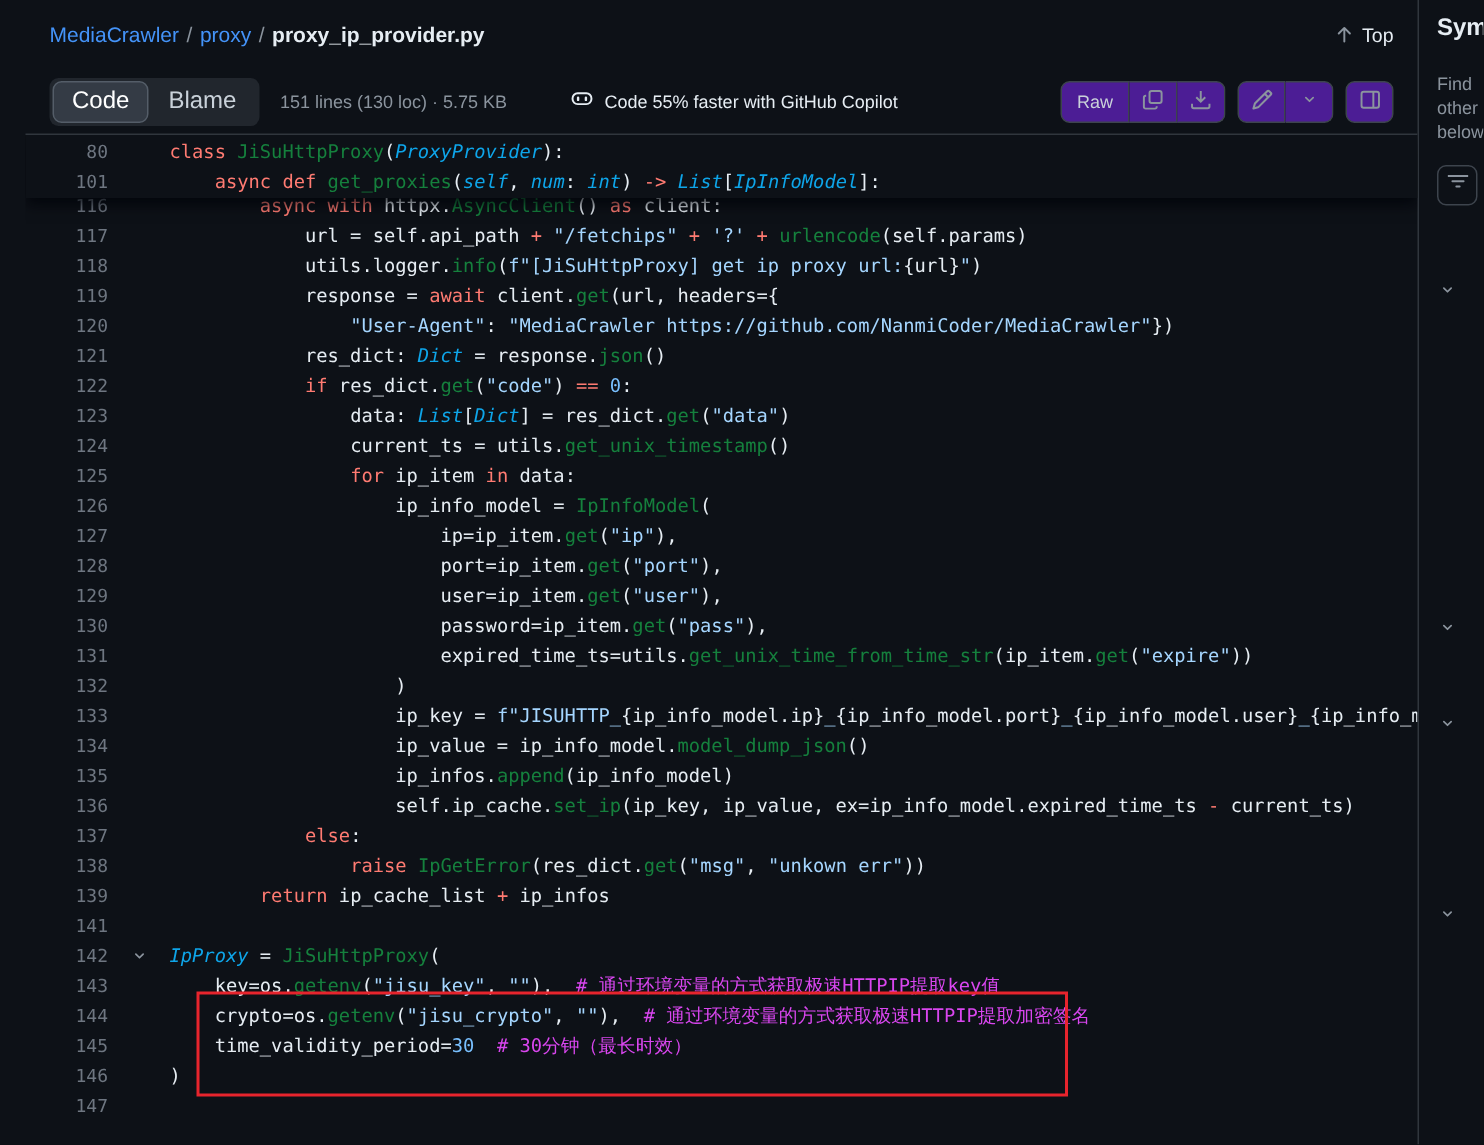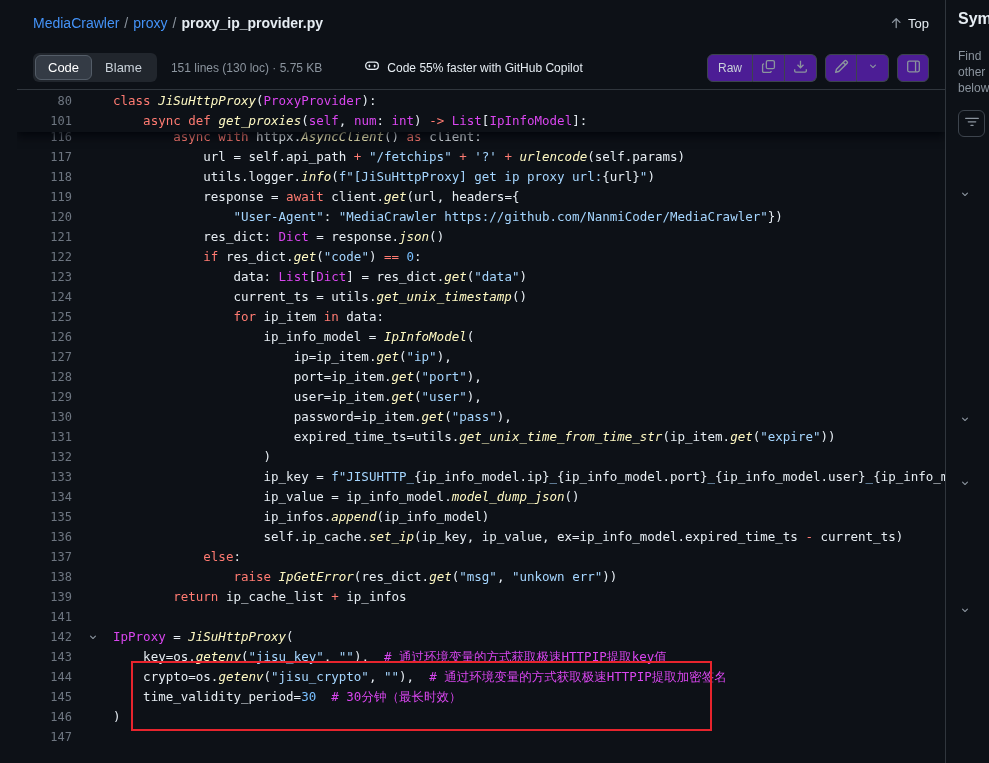--- a/index.html
+++ b/index.html
@@ -16,21 +16,21 @@
   .breadcrumb { font-size:14px; display:flex; align-items:center; gap:5px; white-space:nowrap; }
   .crumb-link { color:#4493f8; text-decoration:none; cursor:pointer; }
   .crumb-sep { color:#8b949e; }
   .crumb-file { color:#e6edf3; font-weight:bold; }
   .top-btn { display:flex; align-items:center; gap:5px; color:#e6edf3; font-size:13px; cursor:pointer; }
   .top-btn svg { display:block; }
 
   
   .toolbar { height:44px; display:flex; align-items:center; padding:0 16px 0 16px; border-bottom:1px solid #30363d; }
   .seg { display:flex; background:#21262d; border-radius:6px; padding:2px; }
-  .seg-btn { font-size:13px; padding:4px 12px; border-radius:6px; color:#c9d1d9; cursor:pointer; border:1px solid transparent; }
+  .seg-btn { font-size:16px; padding:4px 12px; border-radius:6px; color:#c9d1d9; cursor:pointer; border:1px solid transparent; }
   .seg-btn.active { background:#343b45; border-color:#545d68; color:#ffffff; }
   .file-info { color:#8b949e; font-size:12px; margin-left:14px; white-space:nowrap; }
   .copilot { display:flex; align-items:center; gap:7px; margin-left:42px; font-size:12px; color:#e6edf3; white-space:nowrap; }
   .tb-right { margin-left:auto; display:flex; align-items:center; gap:8px; }
   .btn-group { display:flex; }
   .tb-btn {
     height:28px; display:flex; align-items:center; justify-content:center;
     background:#4c1d95; border:1px solid #3d444d; color:#c9d1d9;
     font-size:12px; padding:0 10px; cursor:pointer;
   }
@@ -50,25 +50,25 @@
   .ln { width:55px; text-align:right; color:#6e7681; font-size:12px; flex:none; cursor:pointer; }
   .fold { width:41px; flex:none; display:flex; align-items:center; justify-content:center; }
   .cl { white-space:pre; overflow:hidden; flex:1; }
   .sticky-block {
     position:absolute; top:0; left:0; right:0; z-index:3; background:#0d1117;
     box-shadow:0 4px 9px rgba(1,4,9,0.85); padding-top:1px; padding-bottom:1px;
   }
   .scroll-inner { position:absolute; top:37px; left:0; right:0; z-index:1; }
   .tok-t  { color:#e6edf3; }
   .tok-k  { color:#ff7b72; }
-  .tok-en { color:#fef9c3;font-style:italic; }
+  .tok-en { color:#15803d; }
   .tok-s  { color:#a5d6ff; }
   .tok-c  { color:#d946ef; }
   .tok-c1 { color:#79c0ff; }
-  .tok-or { color:#d946ef; }
+  .tok-or { color:#0ea5e9;font-style:italic; }
   .red-annotation {
     position:absolute; left:114px; top:534px; width:581px; height:70px;
     border:2px solid #e7242d; z-index:2; pointer-events:none;
   }
 
   
   .symbols-panel {
     width:44px; border-left:1px solid #30363d; position:relative;
     padding:10px 0 0 12px; overflow:hidden; background:#0d1117;
   }

